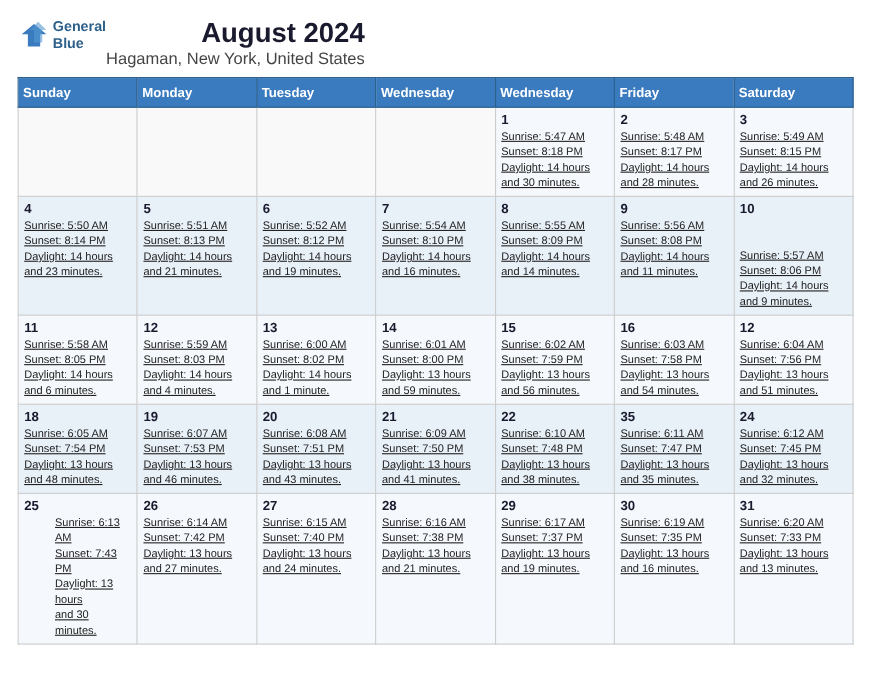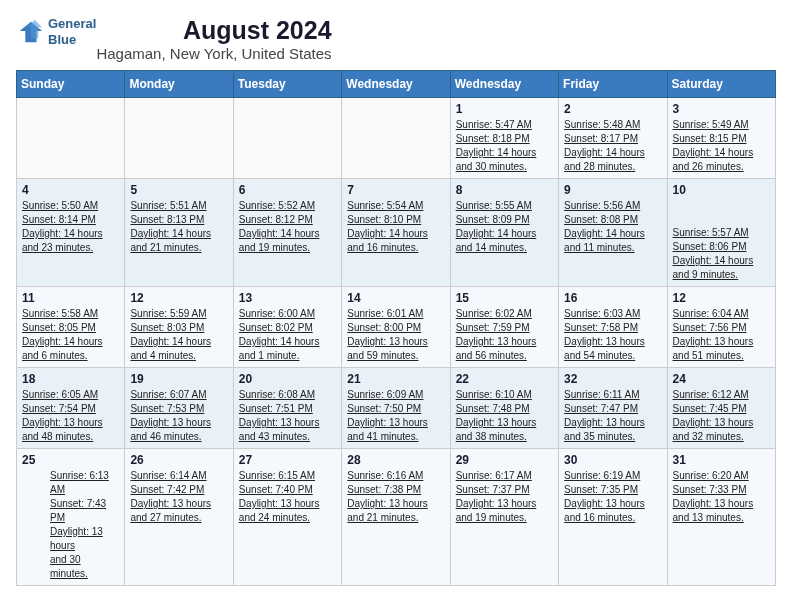--- a/index.html
+++ b/index.html
@@ -280,21 +280,21 @@
 and 41 minutes.</div>
         </td>
         <td>
           <span class="day-number">22</span>
           <div class="day-content" style="white-space: pre-line;">Sunrise: 6:10 AM
 Sunset: 7:48 PM
 Daylight: 13 hours
 and 38 minutes.</div>
         </td>
         <td>
-          <span class="day-number">32</span>
+          <span class="day-number">35</span>
           <div class="day-content" style="white-space: pre-line;">Sunrise: 6:11 AM
 Sunset: 7:47 PM
 Daylight: 13 hours
 and 35 minutes.</div>
         </td>
         <td>
           <span class="day-number">24</span>
           <div class="day-content" style="white-space: pre-line;">Sunrise: 6:12 AM
 Sunset: 7:45 PM
 Daylight: 13 hours

